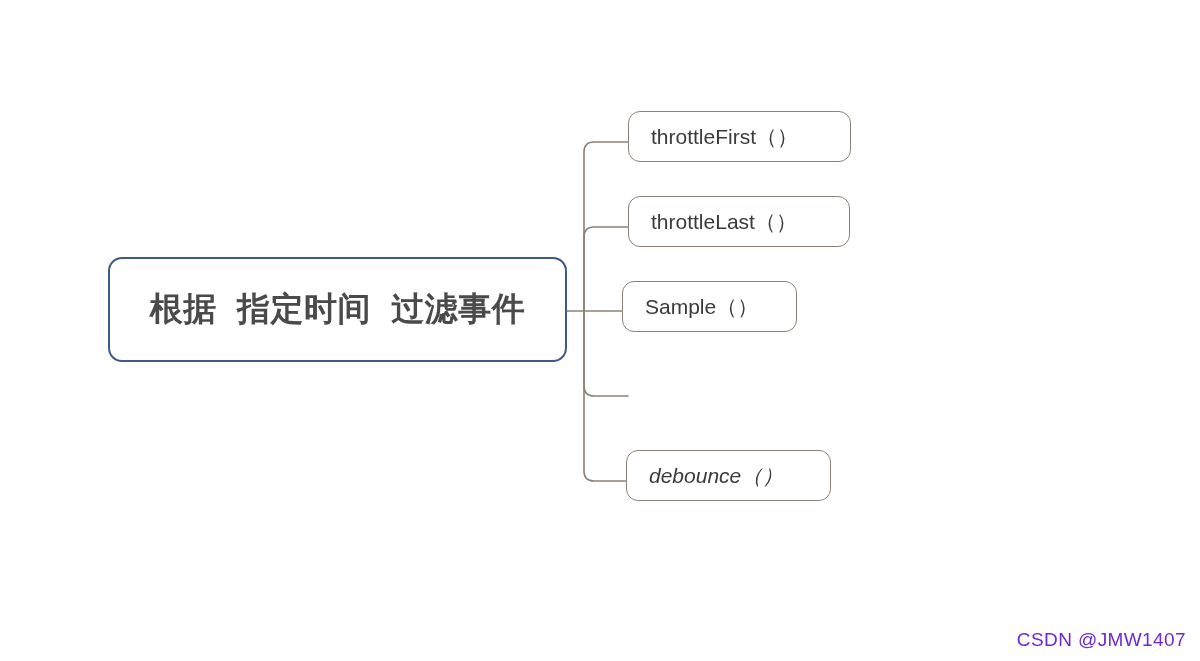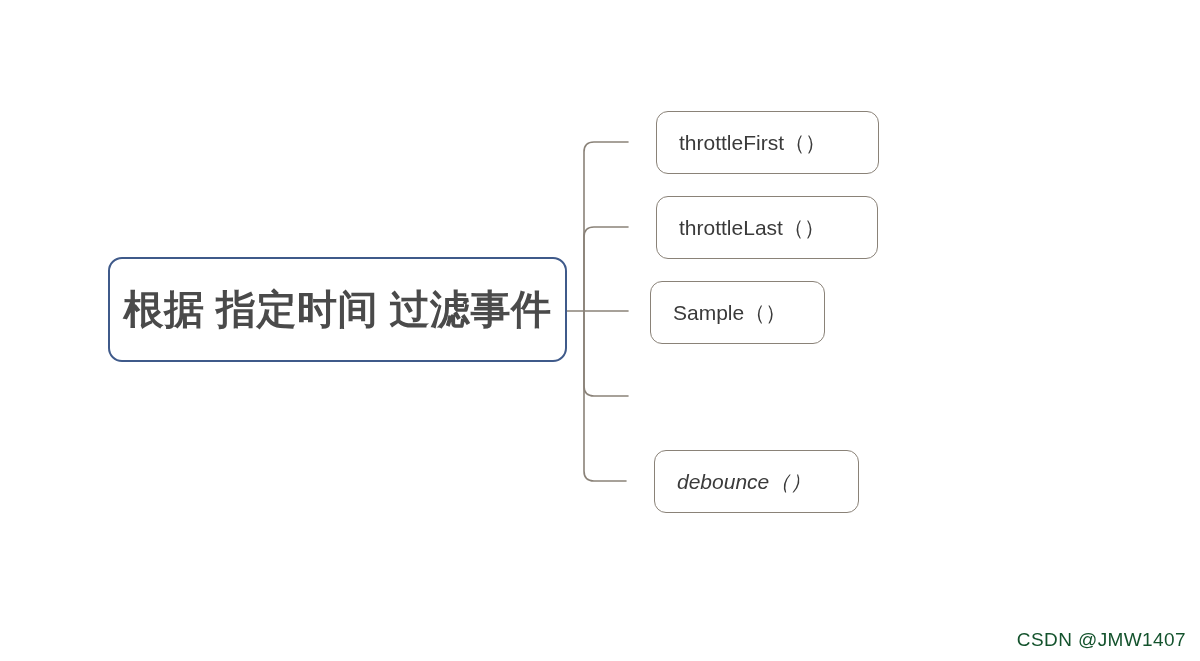--- a/index.html
+++ b/index.html
@@ -40,48 +40,48 @@
   .node-root {
     left: 108px;
     top: 257px;
     width: 459px;
     height: 105px;
     border: 2px solid #3f5a8a;
     border-radius: 14px;
     justify-content: center;
   }
   .node-root .node-label {
-    font-size: 40px;
+    font-size: 33px;
     font-weight: bold;
     color: #4a4a4a;
     letter-spacing: 0.5px;
+    font-family: Liberation Mono, monospace;
   }
   .node-child {
     border: 1.6px solid #8a8278;
     padding-left: 22px;
-    height: 63px;
-    margin-left: 28px;
+    height: 51px;
   }
   .node-child .node-label {
     font-size: 21px;
     font-weight: normal;
     color: #3a3a3a;
   }
   .node-c0 { left: 628px; top: 111px; width: 223px; }
   .node-c1 { left: 628px; top: 196px; width: 222px; }
   .node-c2 { left: 622px; top: 281px; width: 175px; }
   .node-c3 { left: 628px; top: 365px; width: 321px; }
   .node-c4 { left: 626px; top: 450px; width: 205px; font-style: italic; }
 
   .watermark {
     position: absolute;
     right: 14px;
     bottom: 10px;
     font-size: 19px;
-    color: #14532d;
+    color: #6d28d9;
     letter-spacing: 0.4px;
   }
 </style>
 </head>
 <body>
 
 <div id="canvas">
 
   <svg id="connectors" viewBox="0 0 1200 661" xmlns="http://www.w3.org/2000/svg">
     <g fill="none" stroke="#8a8278" stroke-width="1.6" stroke-linecap="round">

